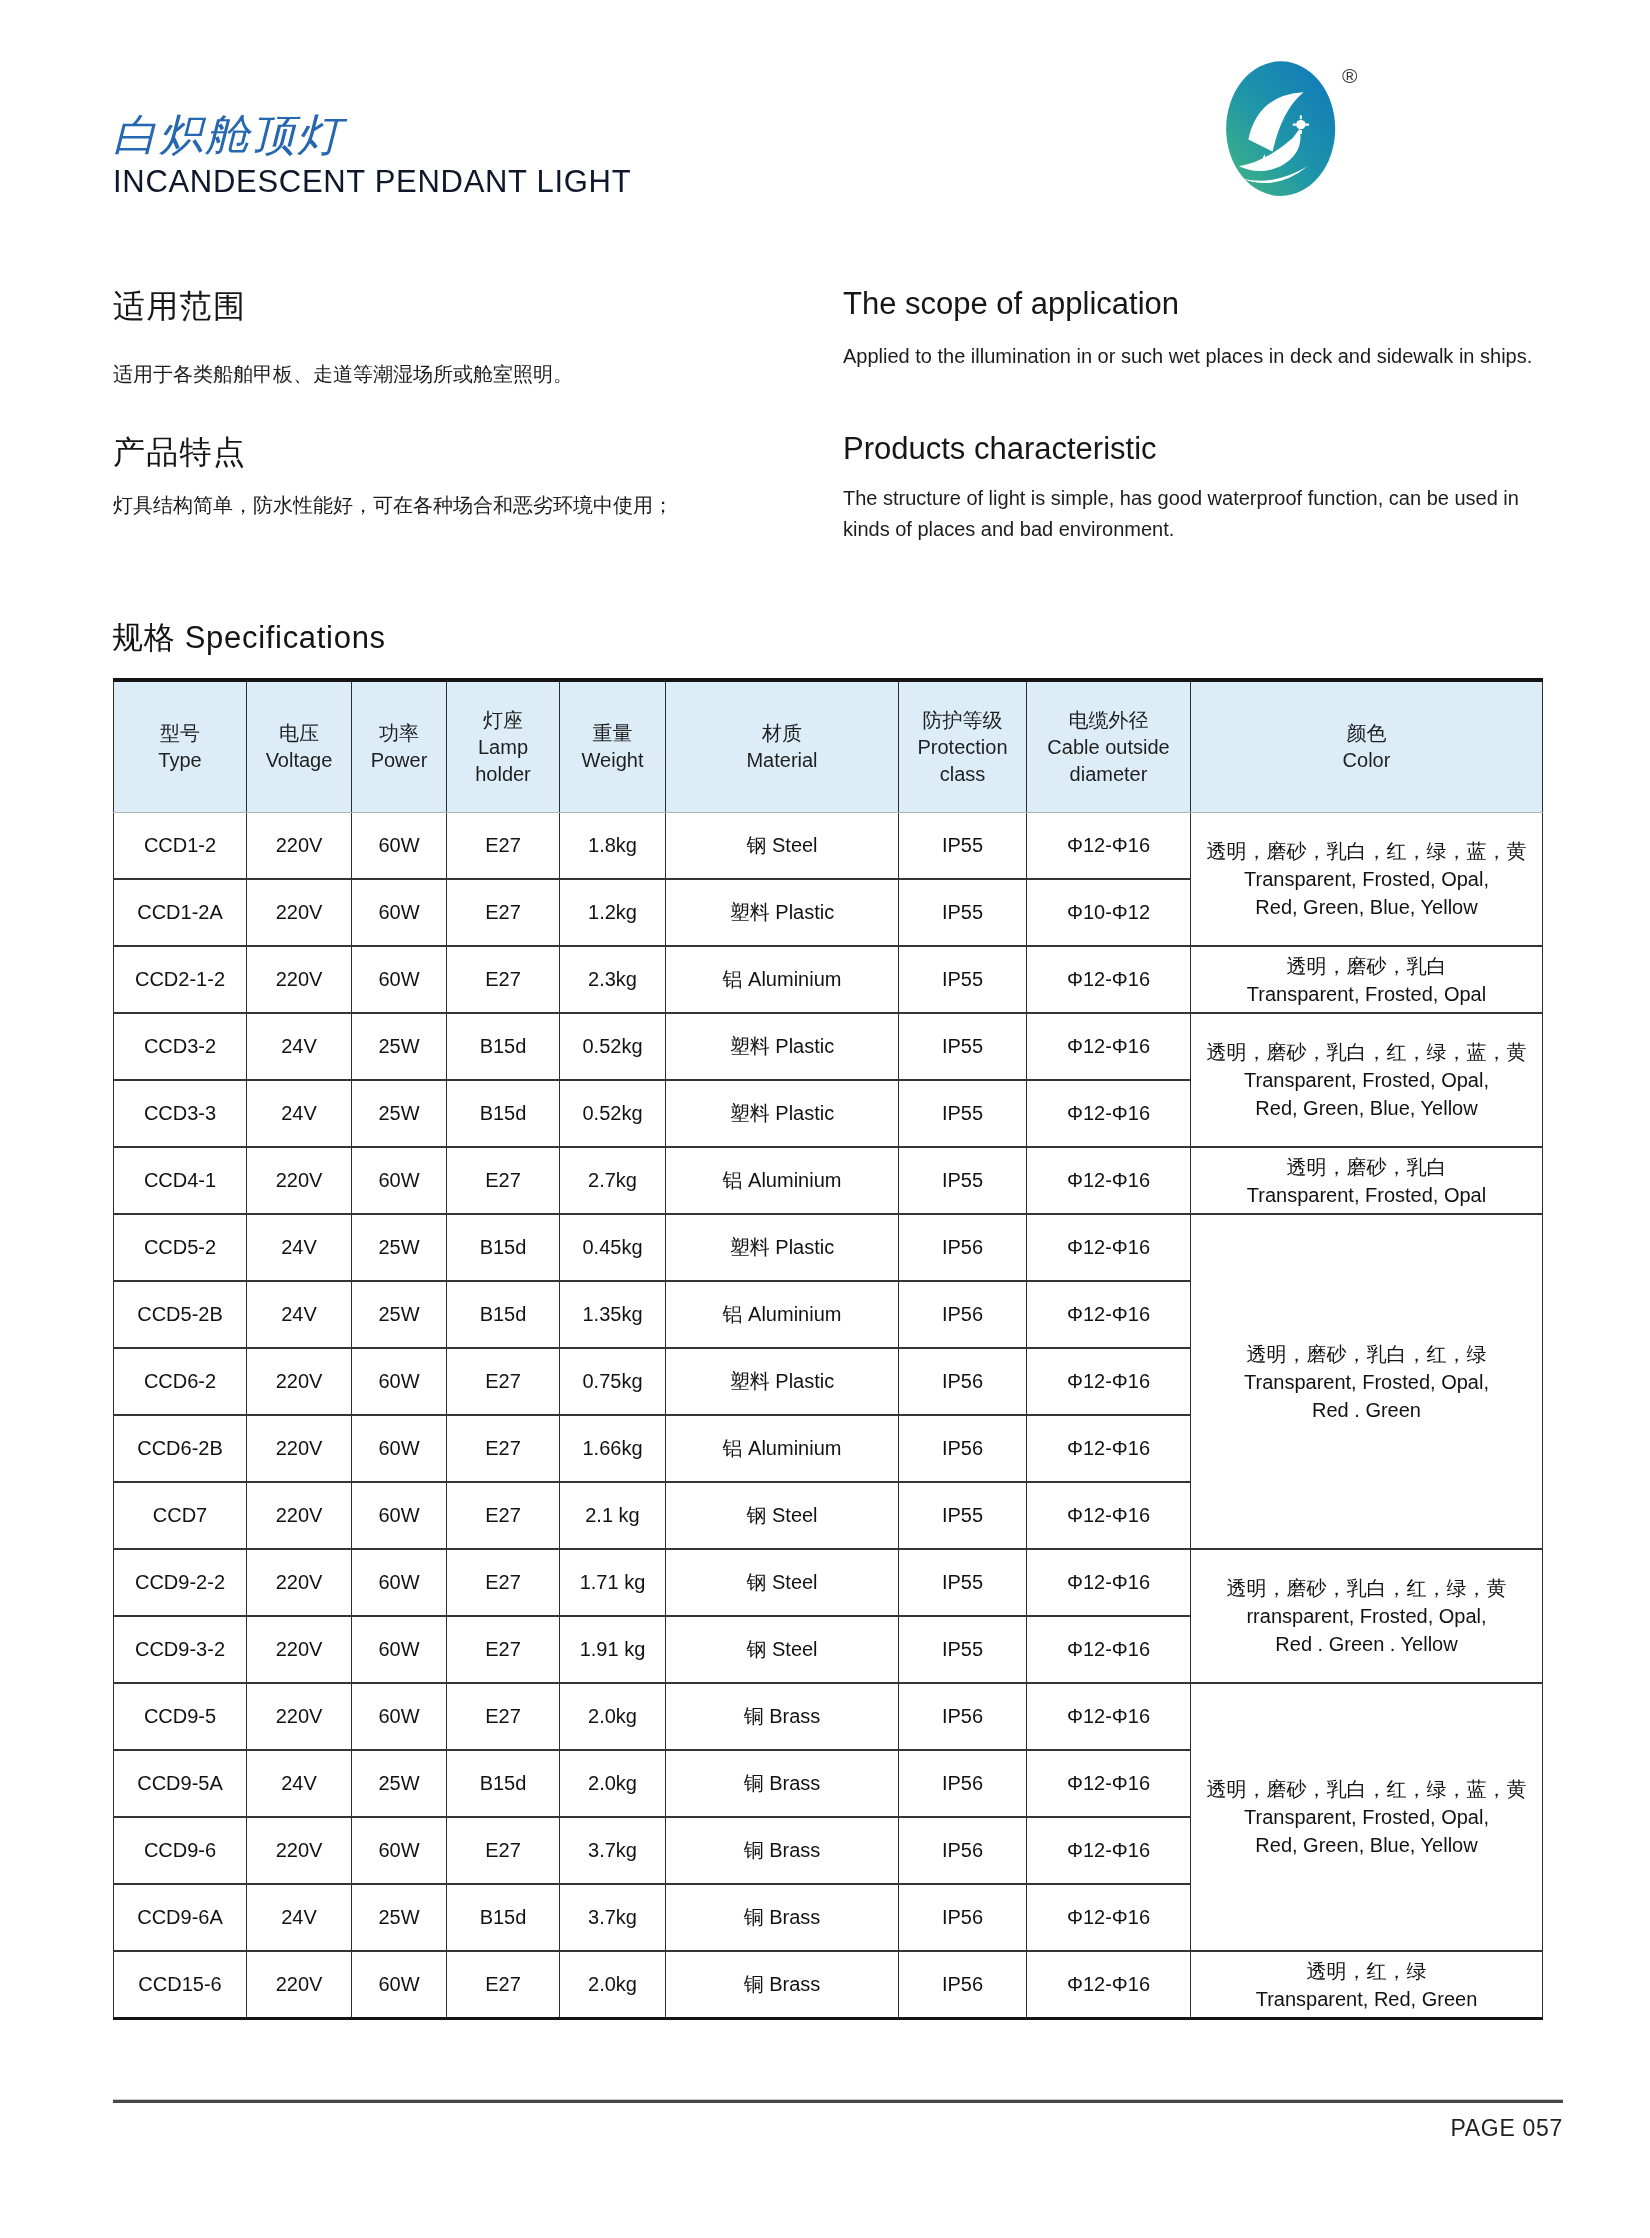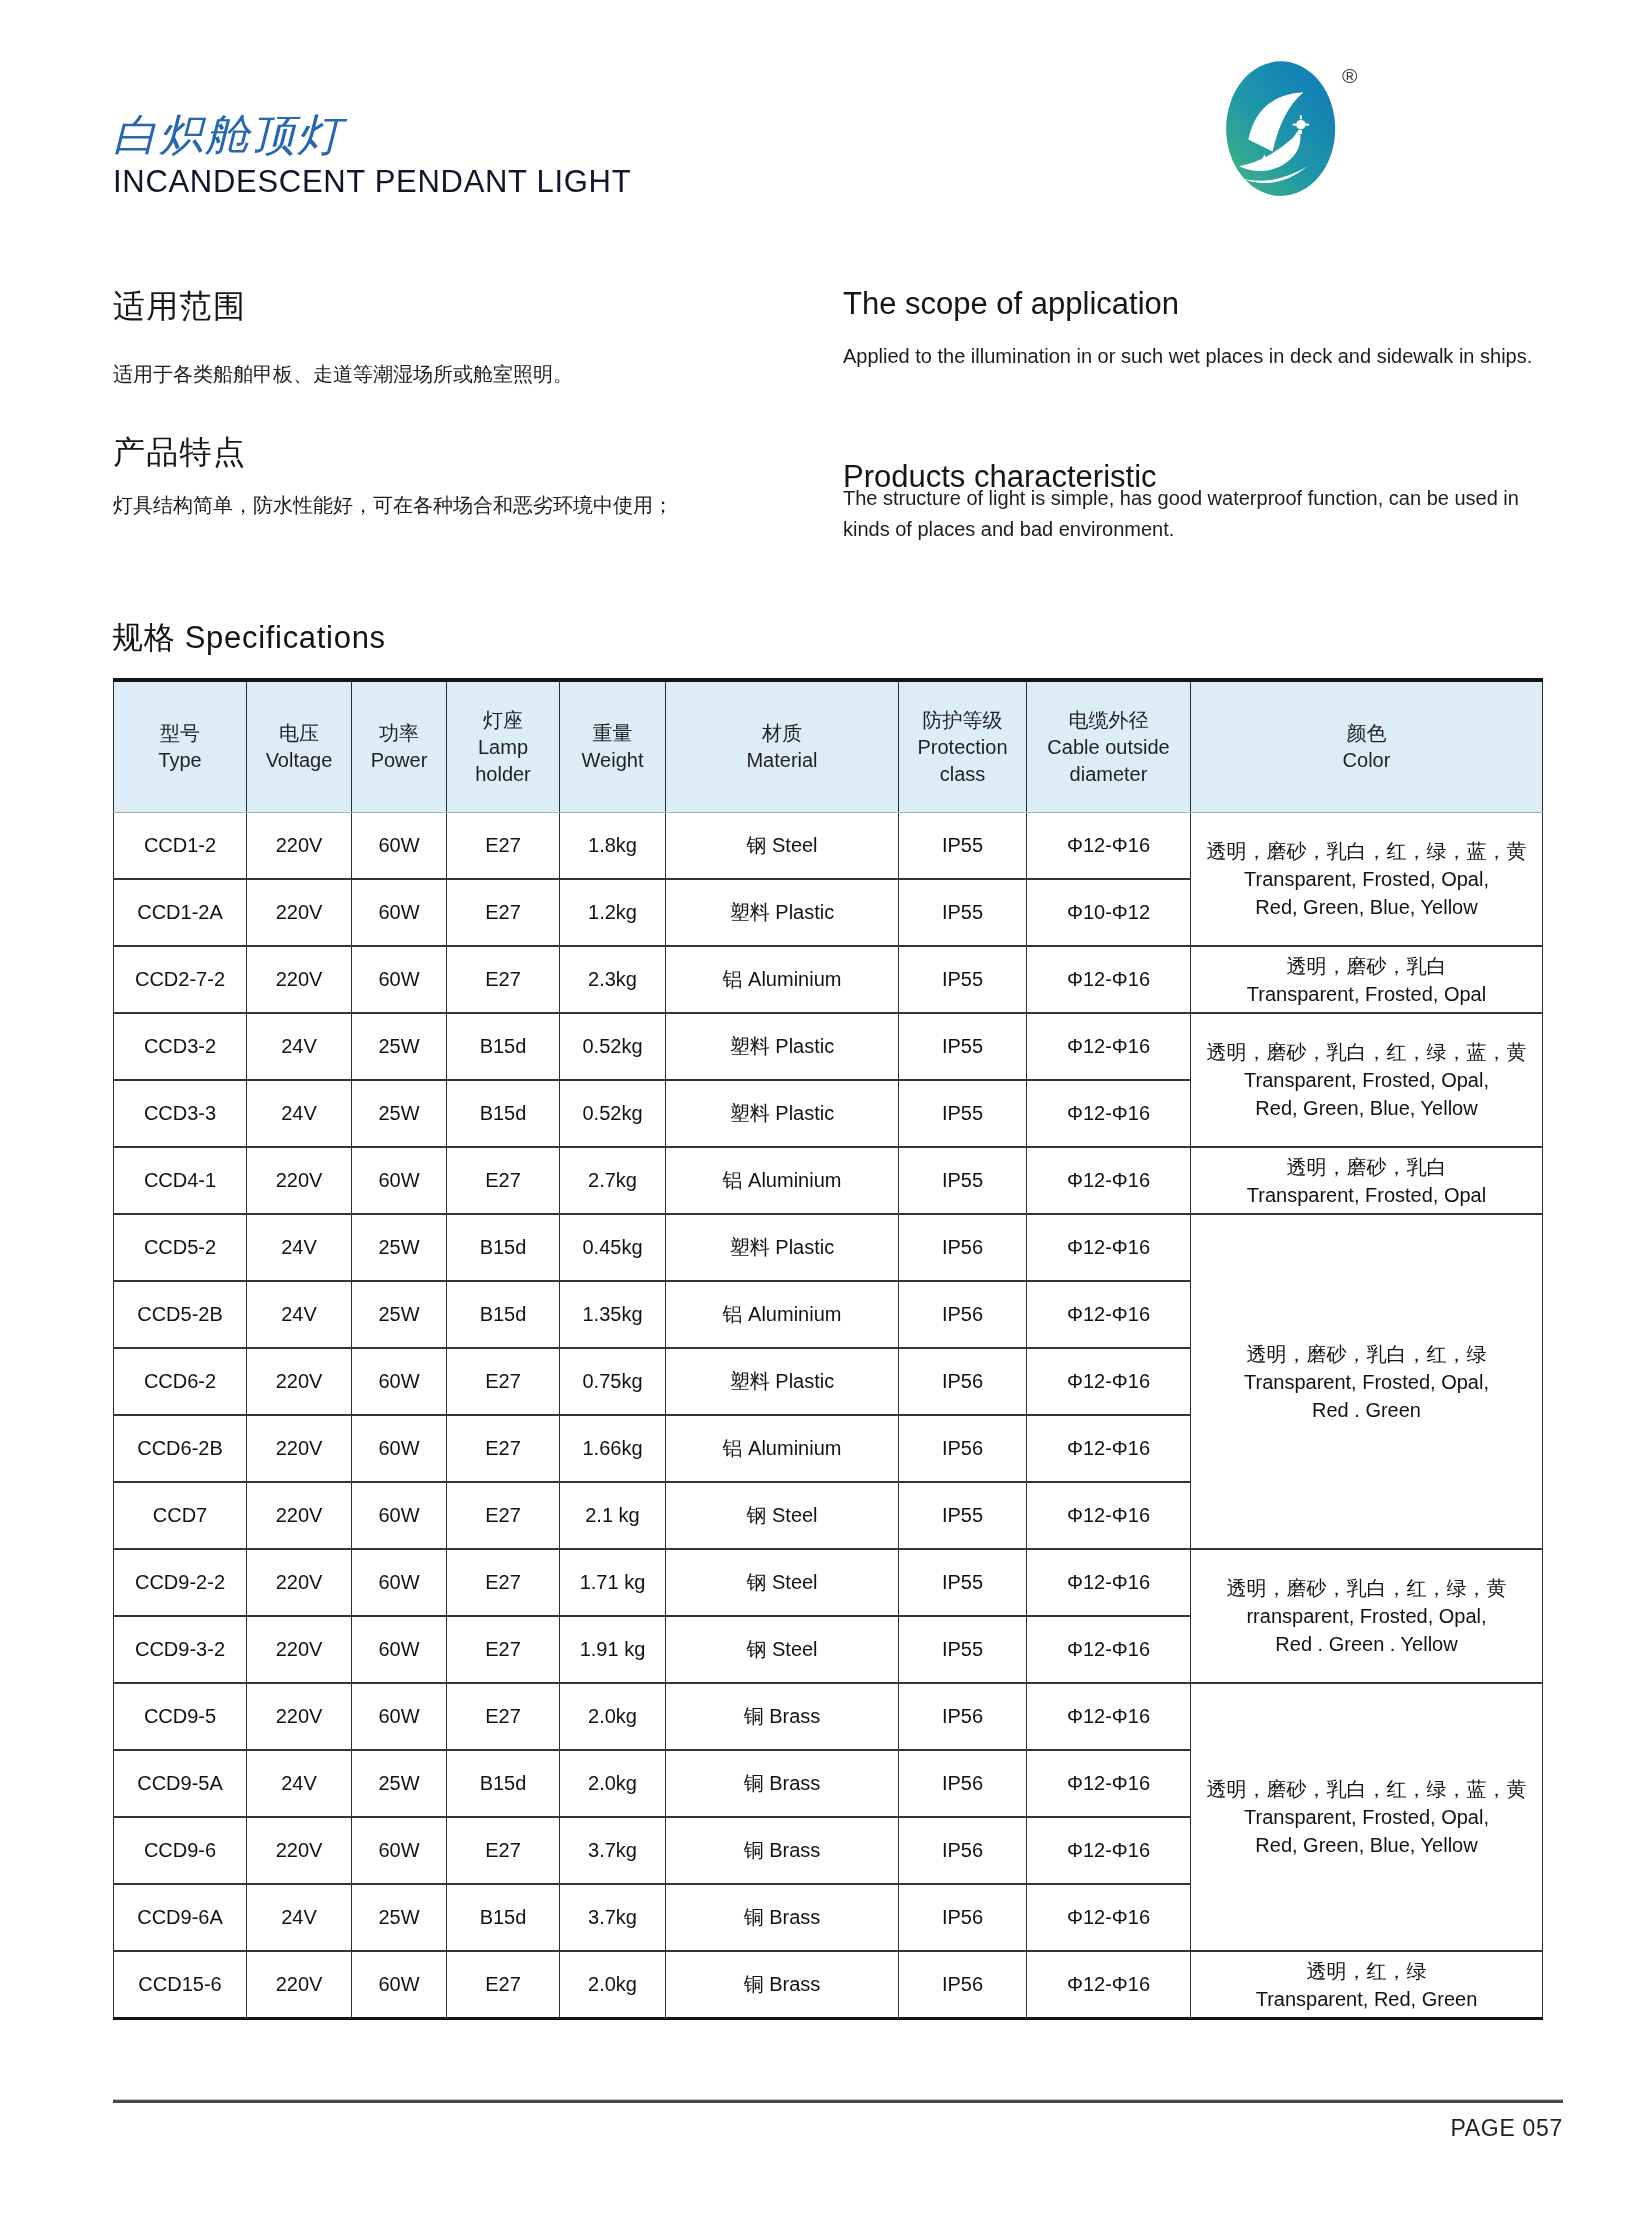--- a/index.html
+++ b/index.html
@@ -28,21 +28,21 @@
   
   .sec-title-cn{font-size:32px;color:#161616;letter-spacing:1.3px;}
   .sec-title-en{font-size:31px;color:#161616;}
   .sec-body{font-size:20px;color:#1c1c1c;line-height:31px;}
   .scope-cn-title{left:113px;top:285px;}
   .scope-cn-body{left:113px;top:359px;width:698px;}
   .feat-cn-title{left:113px;top:431px;}
   .feat-cn-body{left:113px;top:490px;width:718px;}
   .scope-en-title{left:843px;top:286px;}
   .scope-en-body{left:843px;top:341px;width:758px;}
-  .feat-en-title{left:843px;top:431px;margin-top:28px;}
+  .feat-en-title{left:843px;top:431px;}
   .feat-en-body{left:843px;top:483px;width:698px;}
 
   
   .specs-heading{left:112px;top:617px;font-size:31px;color:#141414;letter-spacing:0.7px;}
 
   table.specs{
     position:absolute;left:113px;top:678px;width:1430px;
     border-collapse:collapse;table-layout:fixed;
     border-top:4.7px solid #141414;
     border-bottom:3.3px solid #141414;
@@ -185,21 +185,21 @@
         <td>CCD1-2A</td>
         <td>220V</td>
         <td>60W</td>
         <td>E27</td>
         <td>1.2kg</td>
         <td>塑料 Plastic</td>
         <td>IP55</td>
         <td>Φ10-Φ12</td>
       </tr>
       <tr>
-        <td>CCD2-7-2</td>
+        <td>CCD2-1-2</td>
         <td>220V</td>
         <td>60W</td>
         <td>E27</td>
         <td>2.3kg</td>
         <td>铝 Aluminium</td>
         <td>IP55</td>
         <td>Φ12-Φ16</td>
         <td class="color-cell" rowspan="1">
           <div>透明，磨砂，乳白</div>
           <div>Transparent, Frosted, Opal</div>

